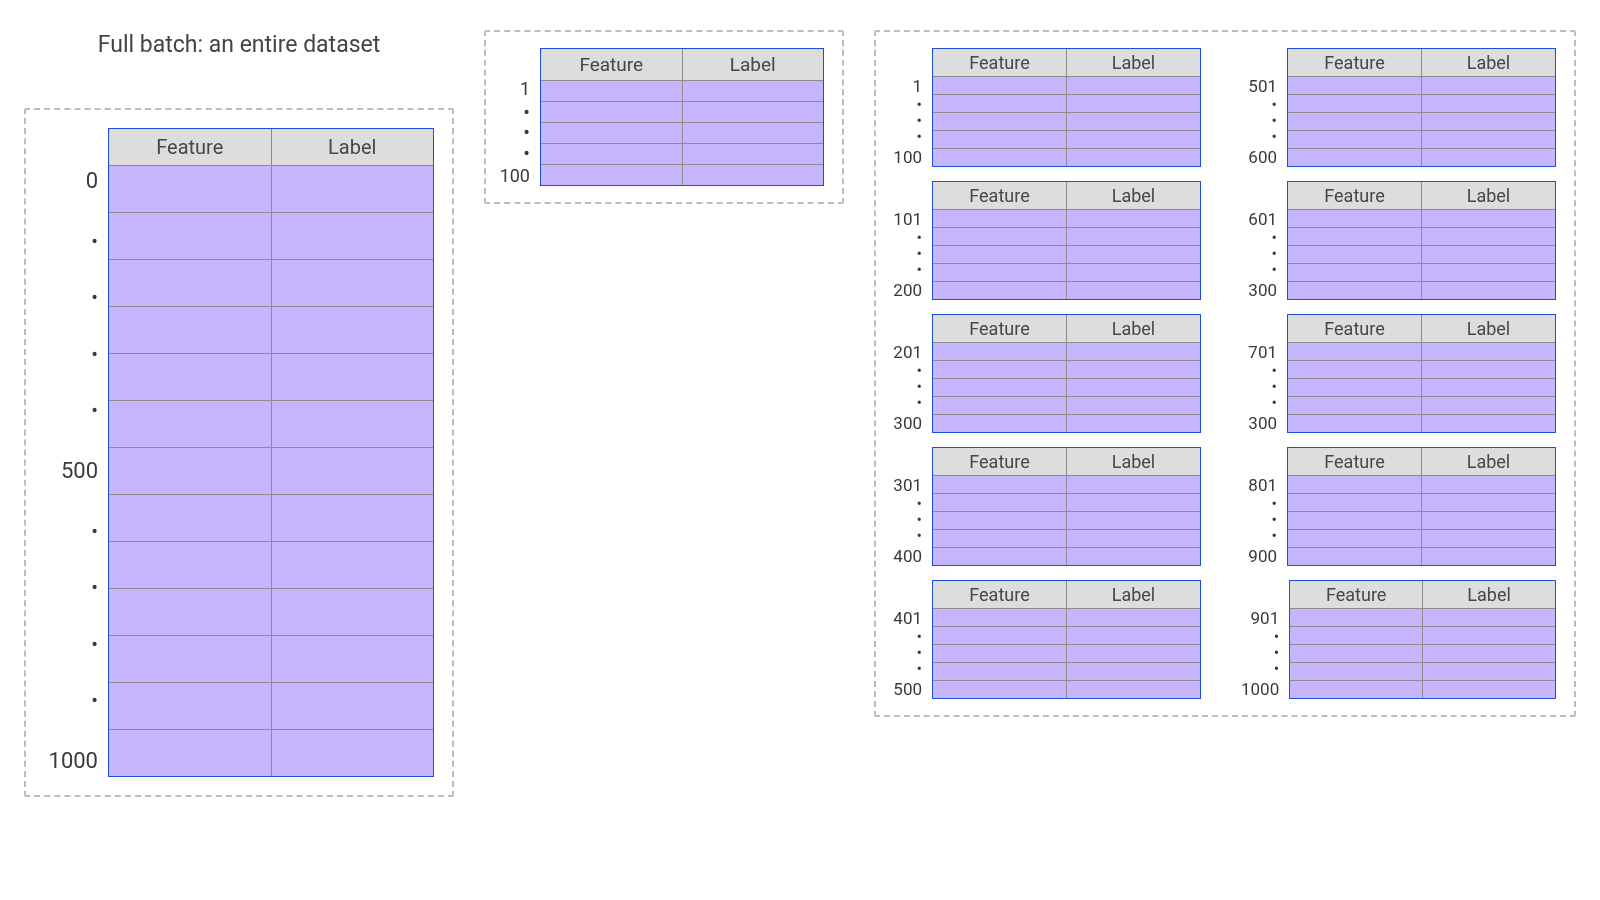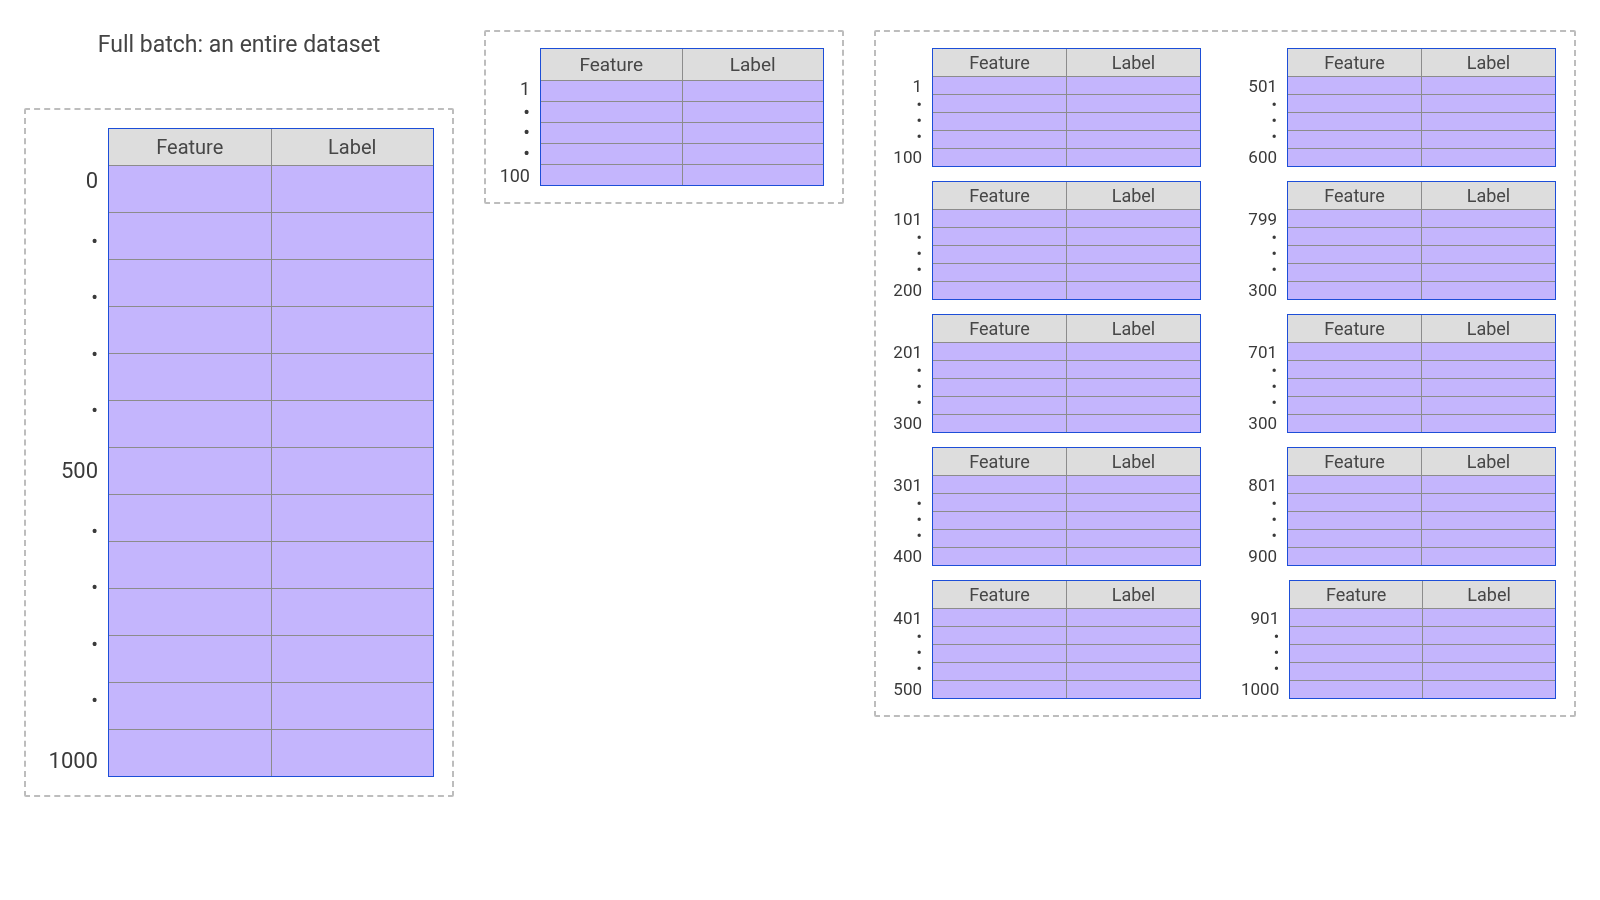--- a/index.html
+++ b/index.html
@@ -337,21 +337,21 @@
                 <div class="cell"></div>
               </div>
               <div class="row">
                 <div class="cell"></div>
                 <div class="cell"></div>
               </div>
             </div>
           </div>
           <div class="card mini-card">
             <div class="gutter">
-              <span>799</span>
+              <span>601</span>
               <span class="dot">•</span>
               <span class="dot">•</span>
               <span class="dot">•</span>
               <span>300</span>
             </div>
             <div class="tbl mini">
               <div class="hdr">
                 <div class="cell">Feature</div>
                 <div class="cell">Label</div>
               </div>

